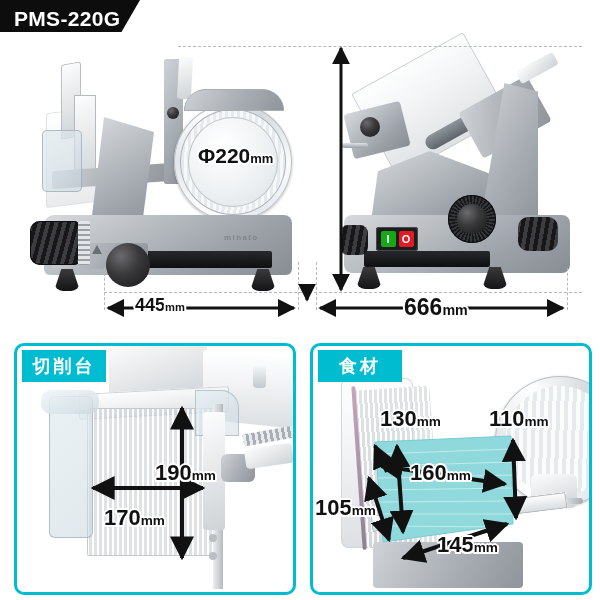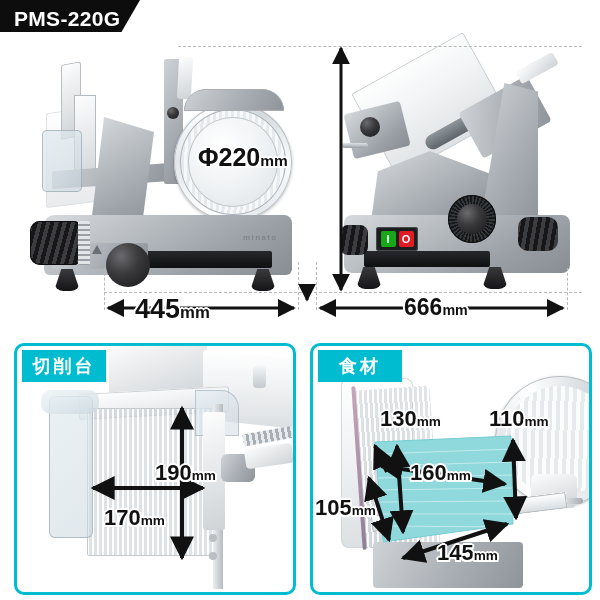--- a/index.html
+++ b/index.html
@@ -107,21 +107,21 @@
              background:repeating-linear-gradient(105deg,#3d3d41 0 4px,#171719 4px 8px);
              box-shadow:0 0 0 1px #0c0c0e inset;"></div>
     <div class="pc" style="left:50px;top:166px;width:12px;height:44px;border-radius:2px;
              background:repeating-linear-gradient(180deg,#e3e6e9 0 3px,#9aa0a6 3px 5px);"></div>
 
     <div class="pc knob" style="left:78px;top:188px;width:44px;height:44px;"></div>
 
     <div class="pc" style="left:64px;top:190px;width:0;height:0;border-left:5px solid transparent;
              border-right:5px solid transparent;border-bottom:9px solid #6a6f74;"></div>
     <div class="pc" style="left:196px;top:178px;font-size:8px;letter-spacing:1.4px;color:#7e858b;
-             font-weight:bold;margin-left:19px;">
+             font-weight:bold;">
       <span>minato</span>
     </div>
 
     <div class="pc foot" style="left:26px;top:214px;width:26px;height:22px;
              clip-path:polygon(28% 0,72% 0,100% 100%,0 100%);"></div>
     <div class="pc foot" style="left:222px;top:214px;width:26px;height:22px;
              clip-path:polygon(28% 0,72% 0,100% 100%,0 100%);"></div>
   </div>
 
   <div class="mach" style="left:330px;top:55px;width:255px;height:240px;">
@@ -192,26 +192,26 @@
 
     <line x1="341" y1="48" x2="341" y2="290" stroke="#111" stroke-width="3" marker-start="url(#ah)" marker-end="url(#ah)"></line>
 
     <line x1="108" y1="308" x2="294" y2="308" stroke="#111" stroke-width="3" marker-start="url(#ah)" marker-end="url(#ah)"></line>
 
     <line x1="320" y1="308" x2="563" y2="308" stroke="#111" stroke-width="3" marker-start="url(#ah)" marker-end="url(#ah)"></line>
 
     <line x1="307" y1="284" x2="307" y2="300" stroke="#111" stroke-width="3" marker-end="url(#ah)"></line>
   </svg>
 
-  <div class="dimtxt" style="left:198px;top:145px;font-size:25px;">
+  <div class="dimtxt" style="left:198px;top:145px;font-size:21px;">
     <span>Φ220</span><span class="u">mm</span>
   </div>
 
 
-  <div class="dimtxt" style="left:135px;top:296px;font-size:27px;">
+  <div class="dimtxt" style="left:135px;top:296px;font-size:18px;">
     <span>445</span><span class="u">mm</span>
   </div>
 
   <div class="dimtxt" style="left:404px;top:296px;font-size:23px;">
     <span>666</span><span class="u">mm</span>
   </div>
 
   <div class="panel" style="left:14px;top:343px;width:276px;height:246px;">
 
     <div class="pc grad-light" style="position:absolute;left:92px;top:-4px;width:98px;height:56px;border-radius:2px;"></div>
@@ -325,17 +325,17 @@
   </div>
   <div class="dimtxt" style="left:489px;top:408px;font-size:22px;">
     <span>110</span><span class="u">mm</span>
   </div>
   <div class="dimtxt" style="left:410px;top:462px;font-size:22px;">
     <span>160</span><span class="u">mm</span>
   </div>
   <div class="dimtxt" style="left:315px;top:497px;font-size:22px;">
     <span>105</span><span class="u">mm</span>
   </div>
-  <div class="dimtxt" style="left:437px;top:534px;font-size:22px;margin-top:8px;">
+  <div class="dimtxt" style="left:437px;top:534px;font-size:22px;">
     <span>145</span><span class="u">mm</span>
   </div>
 
 </div>
 
 </body></html>

